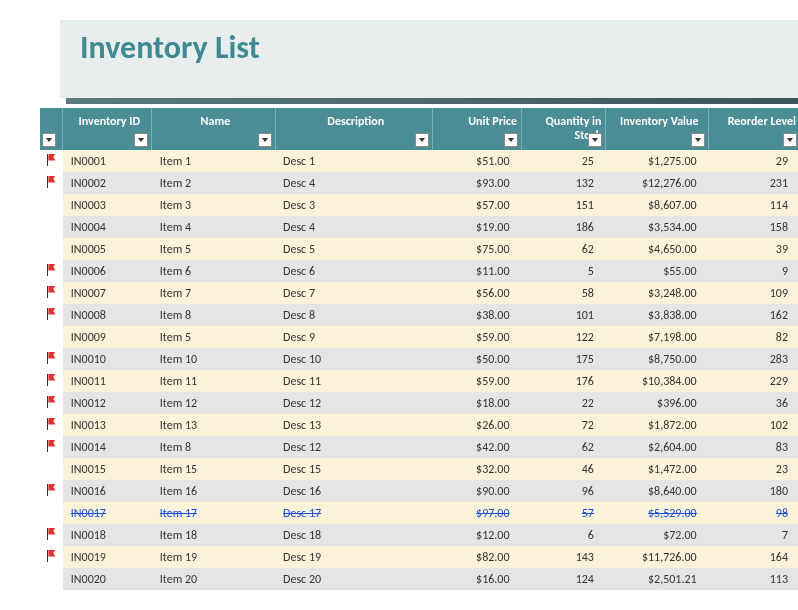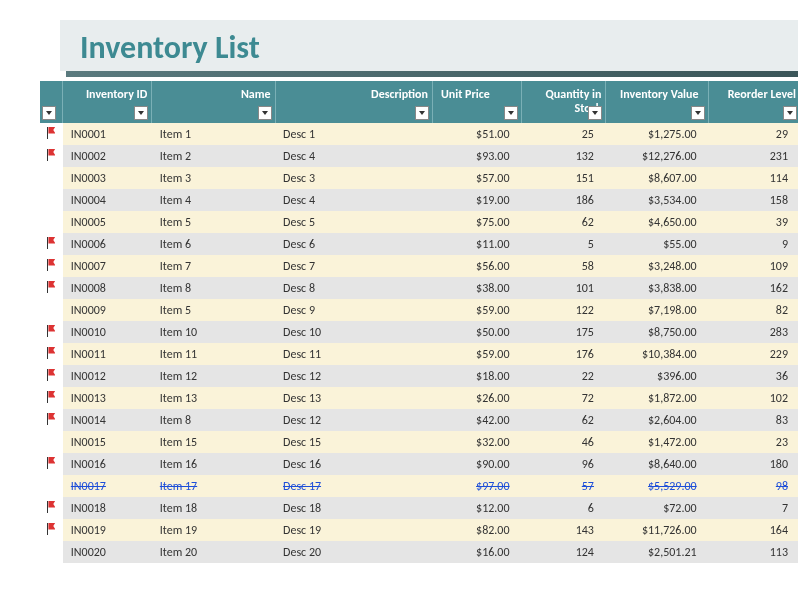--- a/index.html
+++ b/index.html
@@ -1,38 +1,38 @@
 <!DOCTYPE html>
 <html><head>
 <meta charset="utf-8">
 <style>
 * { box-sizing: border-box; margin: 0; padding: 0; }
 body { font-family: Calibri, Arial, sans-serif; background: #fff; padding: 20px 0 0 20px; width: 798px; font-size: 12px; }
 .header-wrap { position: relative; margin-left: 40px; margin-bottom: 10px; }
-.header-band { background: #e8edee; padding: 8px 20px 4px 20px; position: relative; }
+.header-band { background: #e8edee; padding: 8px 20px 31px 20px; position: relative; }
 .header-title { font-size: 32px; font-weight: bold; color: #3d8a92; }
 .header-shadow-bottom { position: absolute; left: 6px; right: -6px; bottom: -6px; height: 6px; background: linear-gradient(to right, #5a7a7e, #3a5558); z-index: -1; }
 table { border-collapse: collapse; width: 760px; margin-left: 20px; table-layout: fixed; }
-thead th { background: #4a8d95; color: #fff; font-weight: bold; text-align: right; padding: 6px 4px 6px 8px; font-size: 12px; vertical-align: top; position: relative; height: 42px; border-right: 1px solid #7ab0b6; }
+thead th { background: #4a8d95; color: #fff; font-weight: bold; text-align: center; padding: 6px 4px 6px 8px; font-size: 12px; vertical-align: top; position: relative; height: 42px; border-right: 1px solid #7ab0b6; }
 thead th:last-child { border-right: none; }
 .filter-btn { position: absolute; bottom: 3px; right: 3px; width: 14px; height: 14px; background: #fff; border: 1px solid #888; display: flex; align-items: center; justify-content: center; cursor: pointer; }
 .filter-btn::after { content: ""; border-left: 3px solid transparent; border-right: 3px solid transparent; border-top: 4px solid #333; }
 .flag-col { width: 20px; padding: 0 !important; background: #4a8d95; }
 tbody td { padding: 4px 8px; font-size: 12px; color: #333; }
 tbody tr.odd td { background: #faf3d9; }
 tbody tr.even td { background: #e5e5e5; }
 tbody tr.strikethrough td { text-decoration: line-through; color: #1d4ed8; }
 .flag-cell { width: 20px; background: #fff !important; text-align: center; padding: 0 !important; vertical-align: middle; }
 .flag-icon { display: inline-block; width: 10px; height: 12px; position: relative; }
 .flag-icon::before { content: ""; position: absolute; left: 1px; top: 0; width: 1px; height: 12px; background: #333; }
 .flag-icon::after { content: ""; position: absolute; left: 2px; top: 0; border-top: 4px solid #d33; border-bottom: 4px solid transparent; border-left: 0; border-right: 6px solid transparent; width: 0; height: 0; background: #d33; clip-path: polygon(0 0, 100% 0, 70% 50%, 100% 100%, 0 100%); width: 7px; height: 7px; border: none; }
 .col-id { width: 78px; }
 .col-name { width: 108px; }
 .col-desc { width: 138px; }
-.col-price { width: 78px; text-align: left; }
+.col-price { width: 78px; text-align: right; }
 .col-qty { width: 74px; text-align: right; }
 .col-value { width: 90px; text-align: center; }
 .col-reorder { width: 80px; text-align: right; }
 td.num { text-align: right; padding-right: 12px; }
 .flag-header-filter { position: absolute; bottom: 3px; left: 2px; width: 14px; height: 14px; background: #fff; border: 1px solid #888; display: flex; align-items: center; justify-content: center; cursor: pointer; }
 .flag-header-filter::after { content: ""; border-left: 3px solid transparent; border-right: 3px solid transparent; border-top: 4px solid #333; }
 </style>
 </head>
 <body>
 

